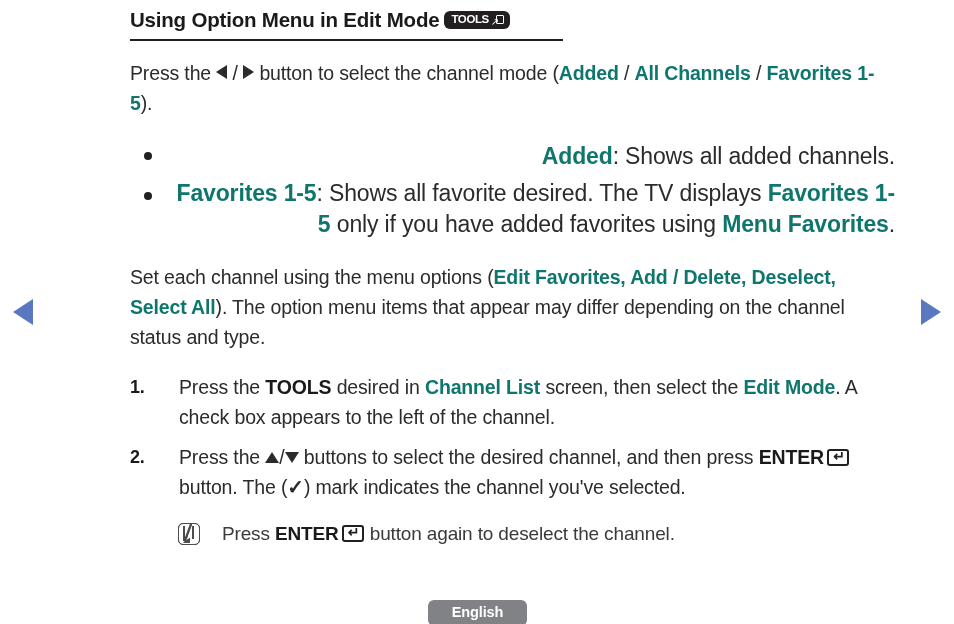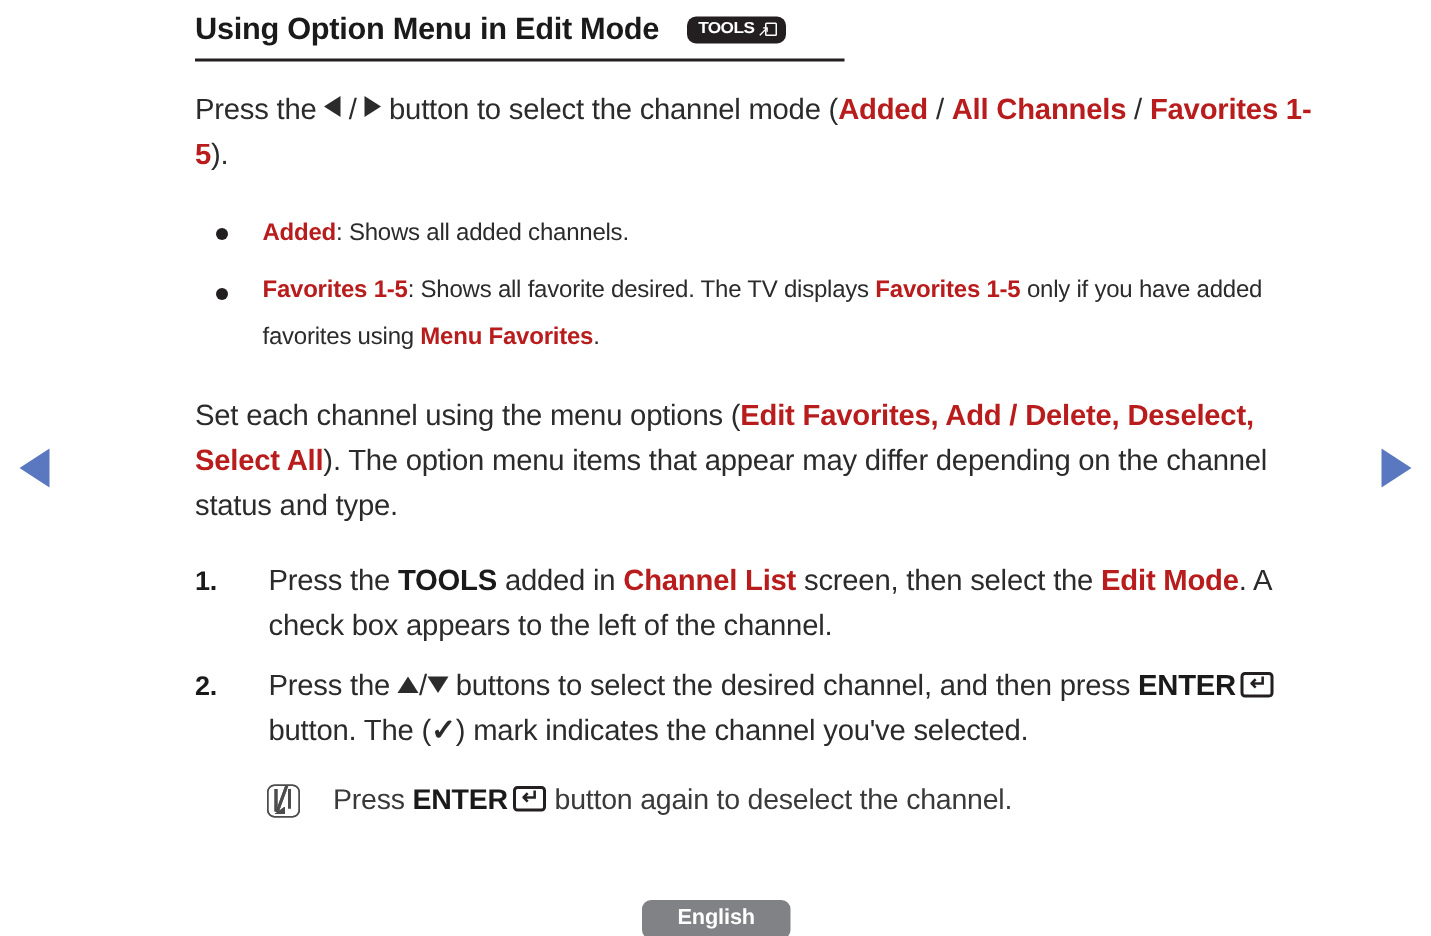--- a/index.html
+++ b/index.html
@@ -50,21 +50,21 @@
     position: absolute;
     left: 130px;
     top: 8px;
     width: 765px;
   }
 
   
   .heading-row {
     display: flex;
     align-items: center;
-    gap: 19px;
+    gap: 5px;
     padding-bottom: 3px;
   }
   .heading-title {
     font-size: 20.5px;
     font-weight: bold;
     letter-spacing: -0.2px;
     color: #1a1a1a;
     white-space: nowrap;
   }
   .tools-badge {
@@ -117,21 +117,21 @@
   .para {
     font-size: 19.5px;
     line-height: 30px;
     color: #2b2b2b;
     letter-spacing: -0.15px;
   }
   .para-intro { margin-top: 17px; }
   .para-set   { margin-top: 22px; }
 
   .blue {
-    color: #b91c1c;
+    color: #0f766e;
     font-weight: bold;
   }
   .bold-black {
     font-weight: bold;
     color: #1a1a1a;
   }
 
   
   .tri {
     display: inline-block;
@@ -162,24 +162,25 @@
 
   
   .bullet-list {
     margin: 7px 0 0 0;
     padding: 0;
     list-style: none;
   }
   .bullet-item {
     position: relative;
     padding-left: 45px;
-    font-size: 16px;
+    font-size: 23px;
     line-height: 36px;
     color: #2b2b2b;
     letter-spacing: -0.15px;
+    text-align: right;
   }
   .bullet-dot {
     position: absolute;
     left: 14px;
     top: 14px;
     width: 8px;
     height: 8px;
     border-radius: 50%;
     background: #231f20;
   }
@@ -347,21 +348,21 @@
 
     </ul>
 
     <p class="para para-set">
       <span>Set each channel using the menu options (</span><span class="blue">Edit Favorites, Add / Delete, Deselect, Select All</span><span>). The option menu items that appear may differ depending on the channel status and type.</span>
     </p>
 
     <ol class="num-list">
 
       <li class="num-item">
-        <span class="num-marker">1.</span><span>Press the </span><span class="bold-black">TOOLS</span><span> added in </span><span class="blue">Channel List</span><span> screen, then select the </span><span class="blue">Edit Mode</span><span>. A check box appears to the left of the channel.</span>
+        <span class="num-marker">1.</span><span>Press the </span><span class="bold-black">TOOLS</span><span> desired in </span><span class="blue">Channel List</span><span> screen, then select the </span><span class="blue">Edit Mode</span><span>. A check box appears to the left of the channel.</span>
       </li>
 
       <li class="num-item">
         <span class="num-marker">2.</span><span>Press the </span><span class="tri tri-up"></span><span>/</span><span class="tri tri-down"></span><span> buttons to select the desired channel, and then press </span><span class="bold-black">ENTER</span><span class="enter-key"><span class="ek-arrow">↵</span></span><span> button. The (</span><span class="check-mark">✓</span><span>) mark indicates the channel you've selected.</span>
       </li>
 
     </ol>
 
     <ul class="note-list">
 

